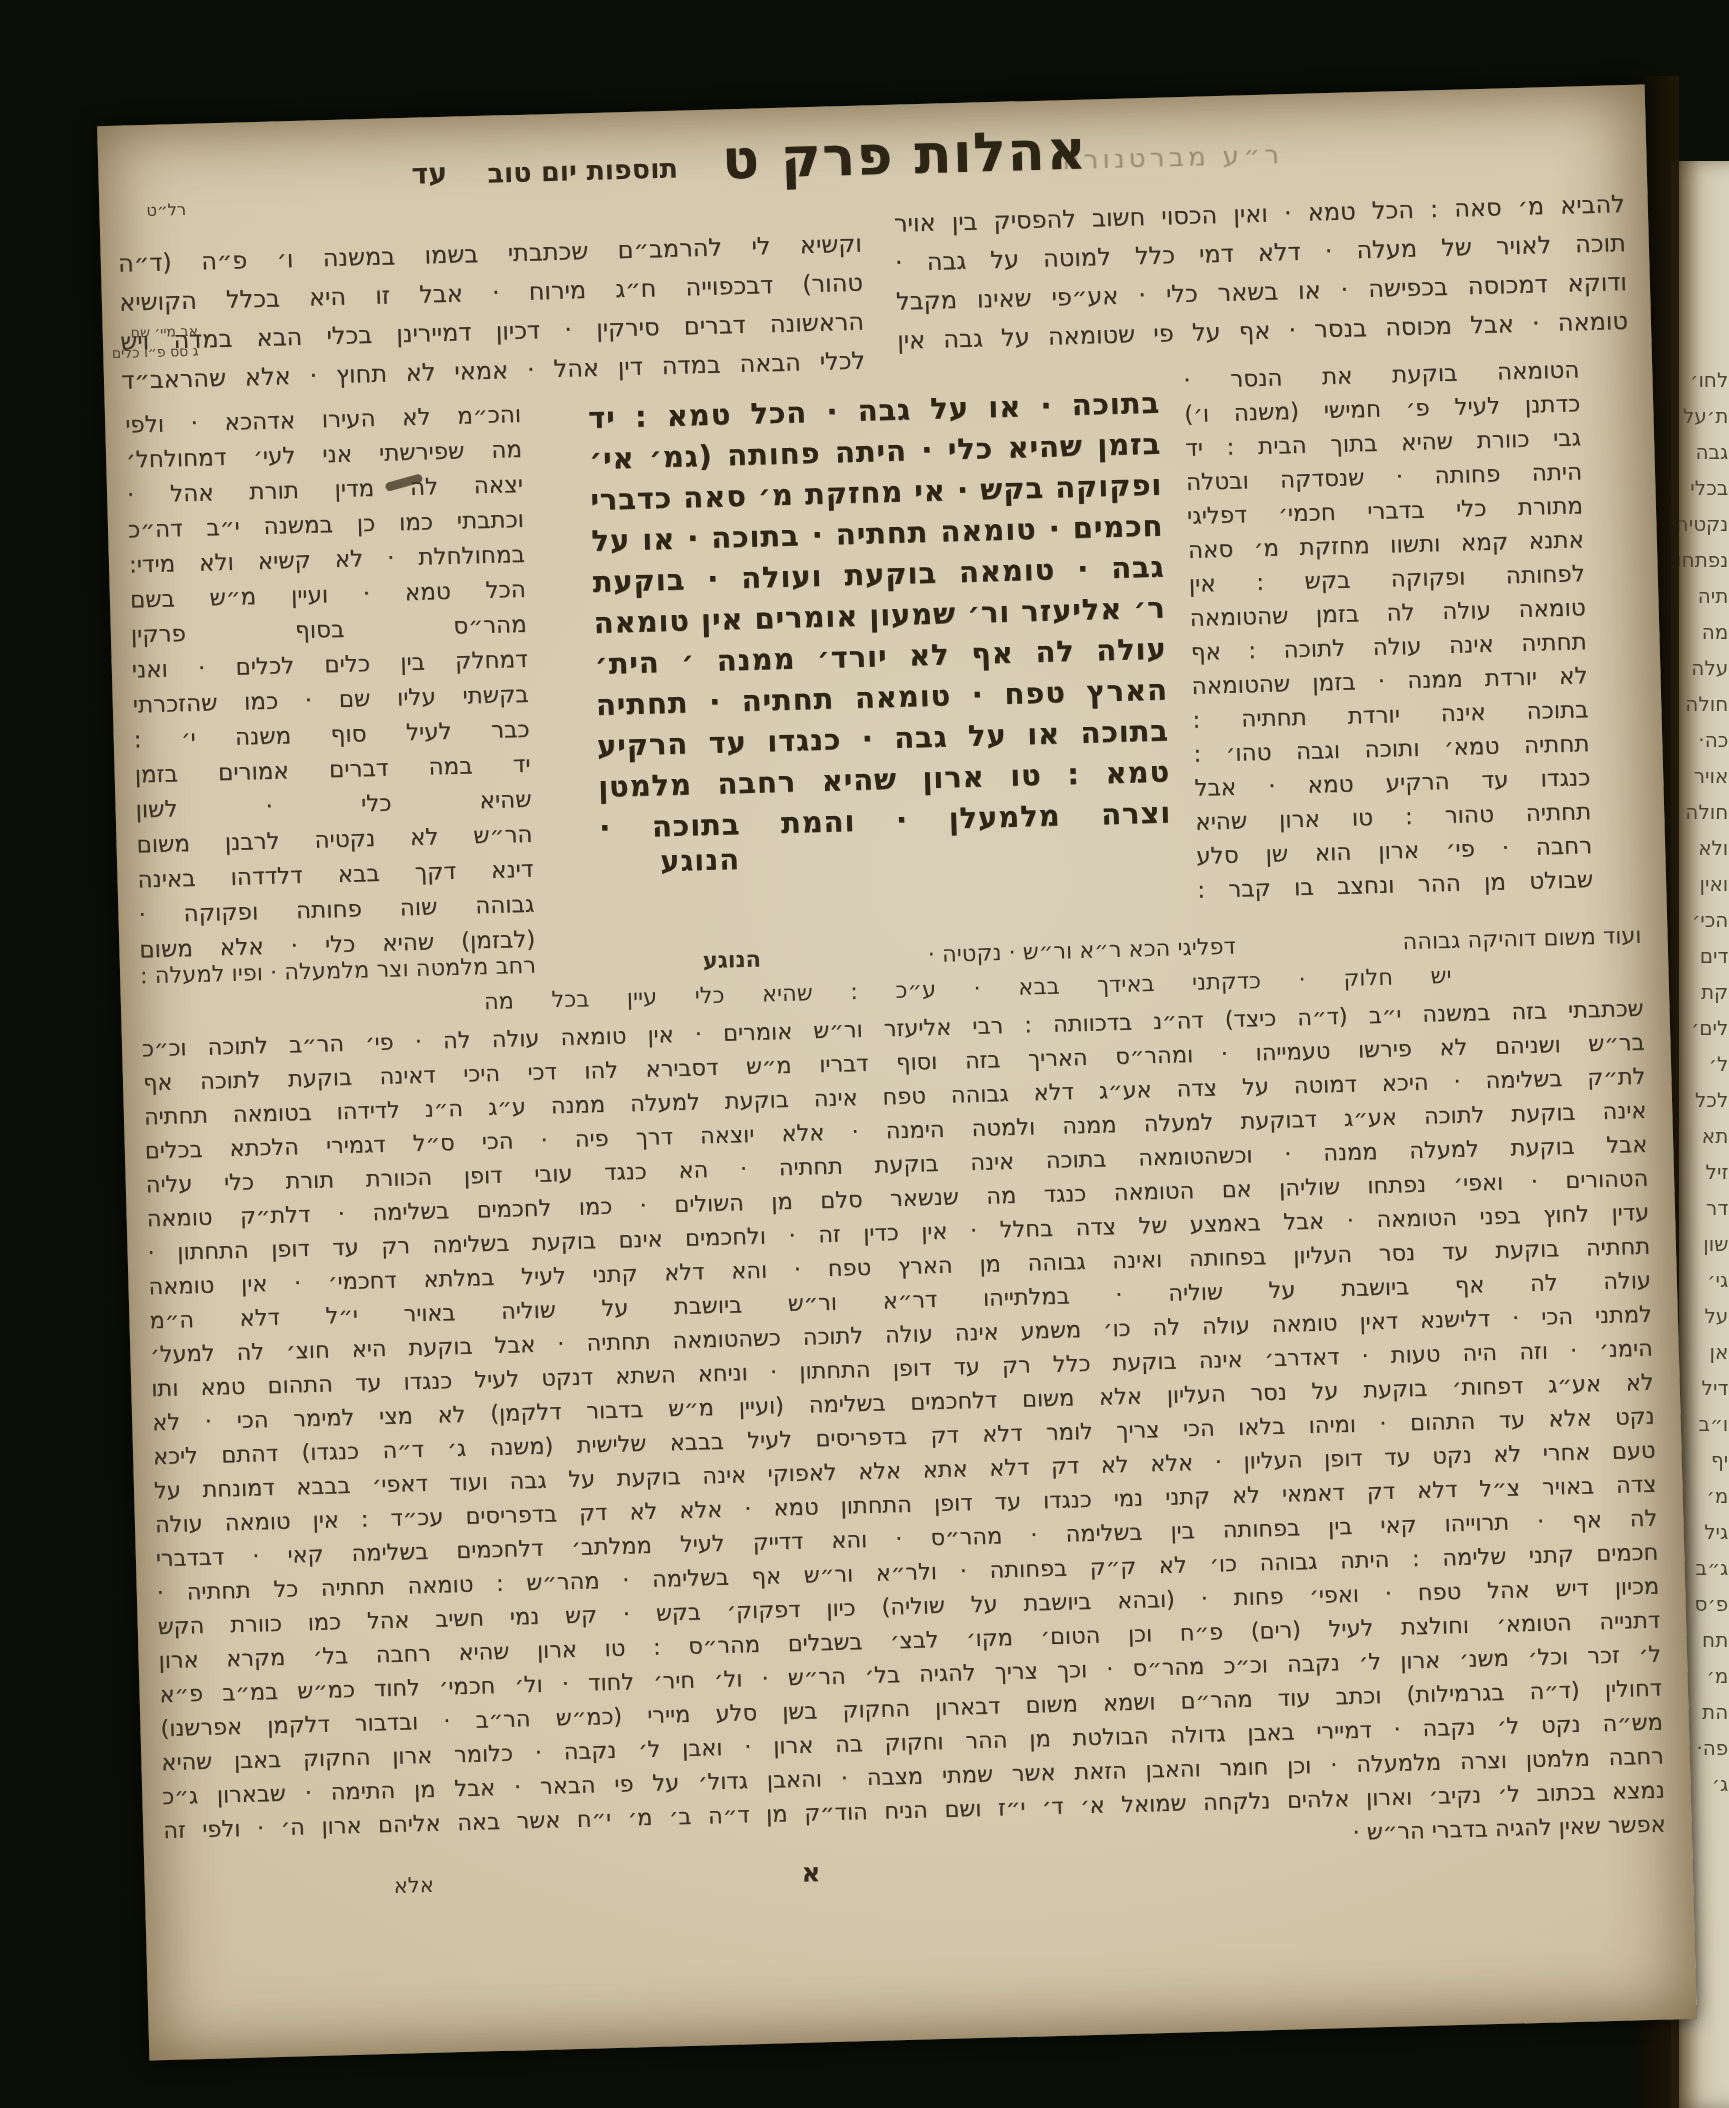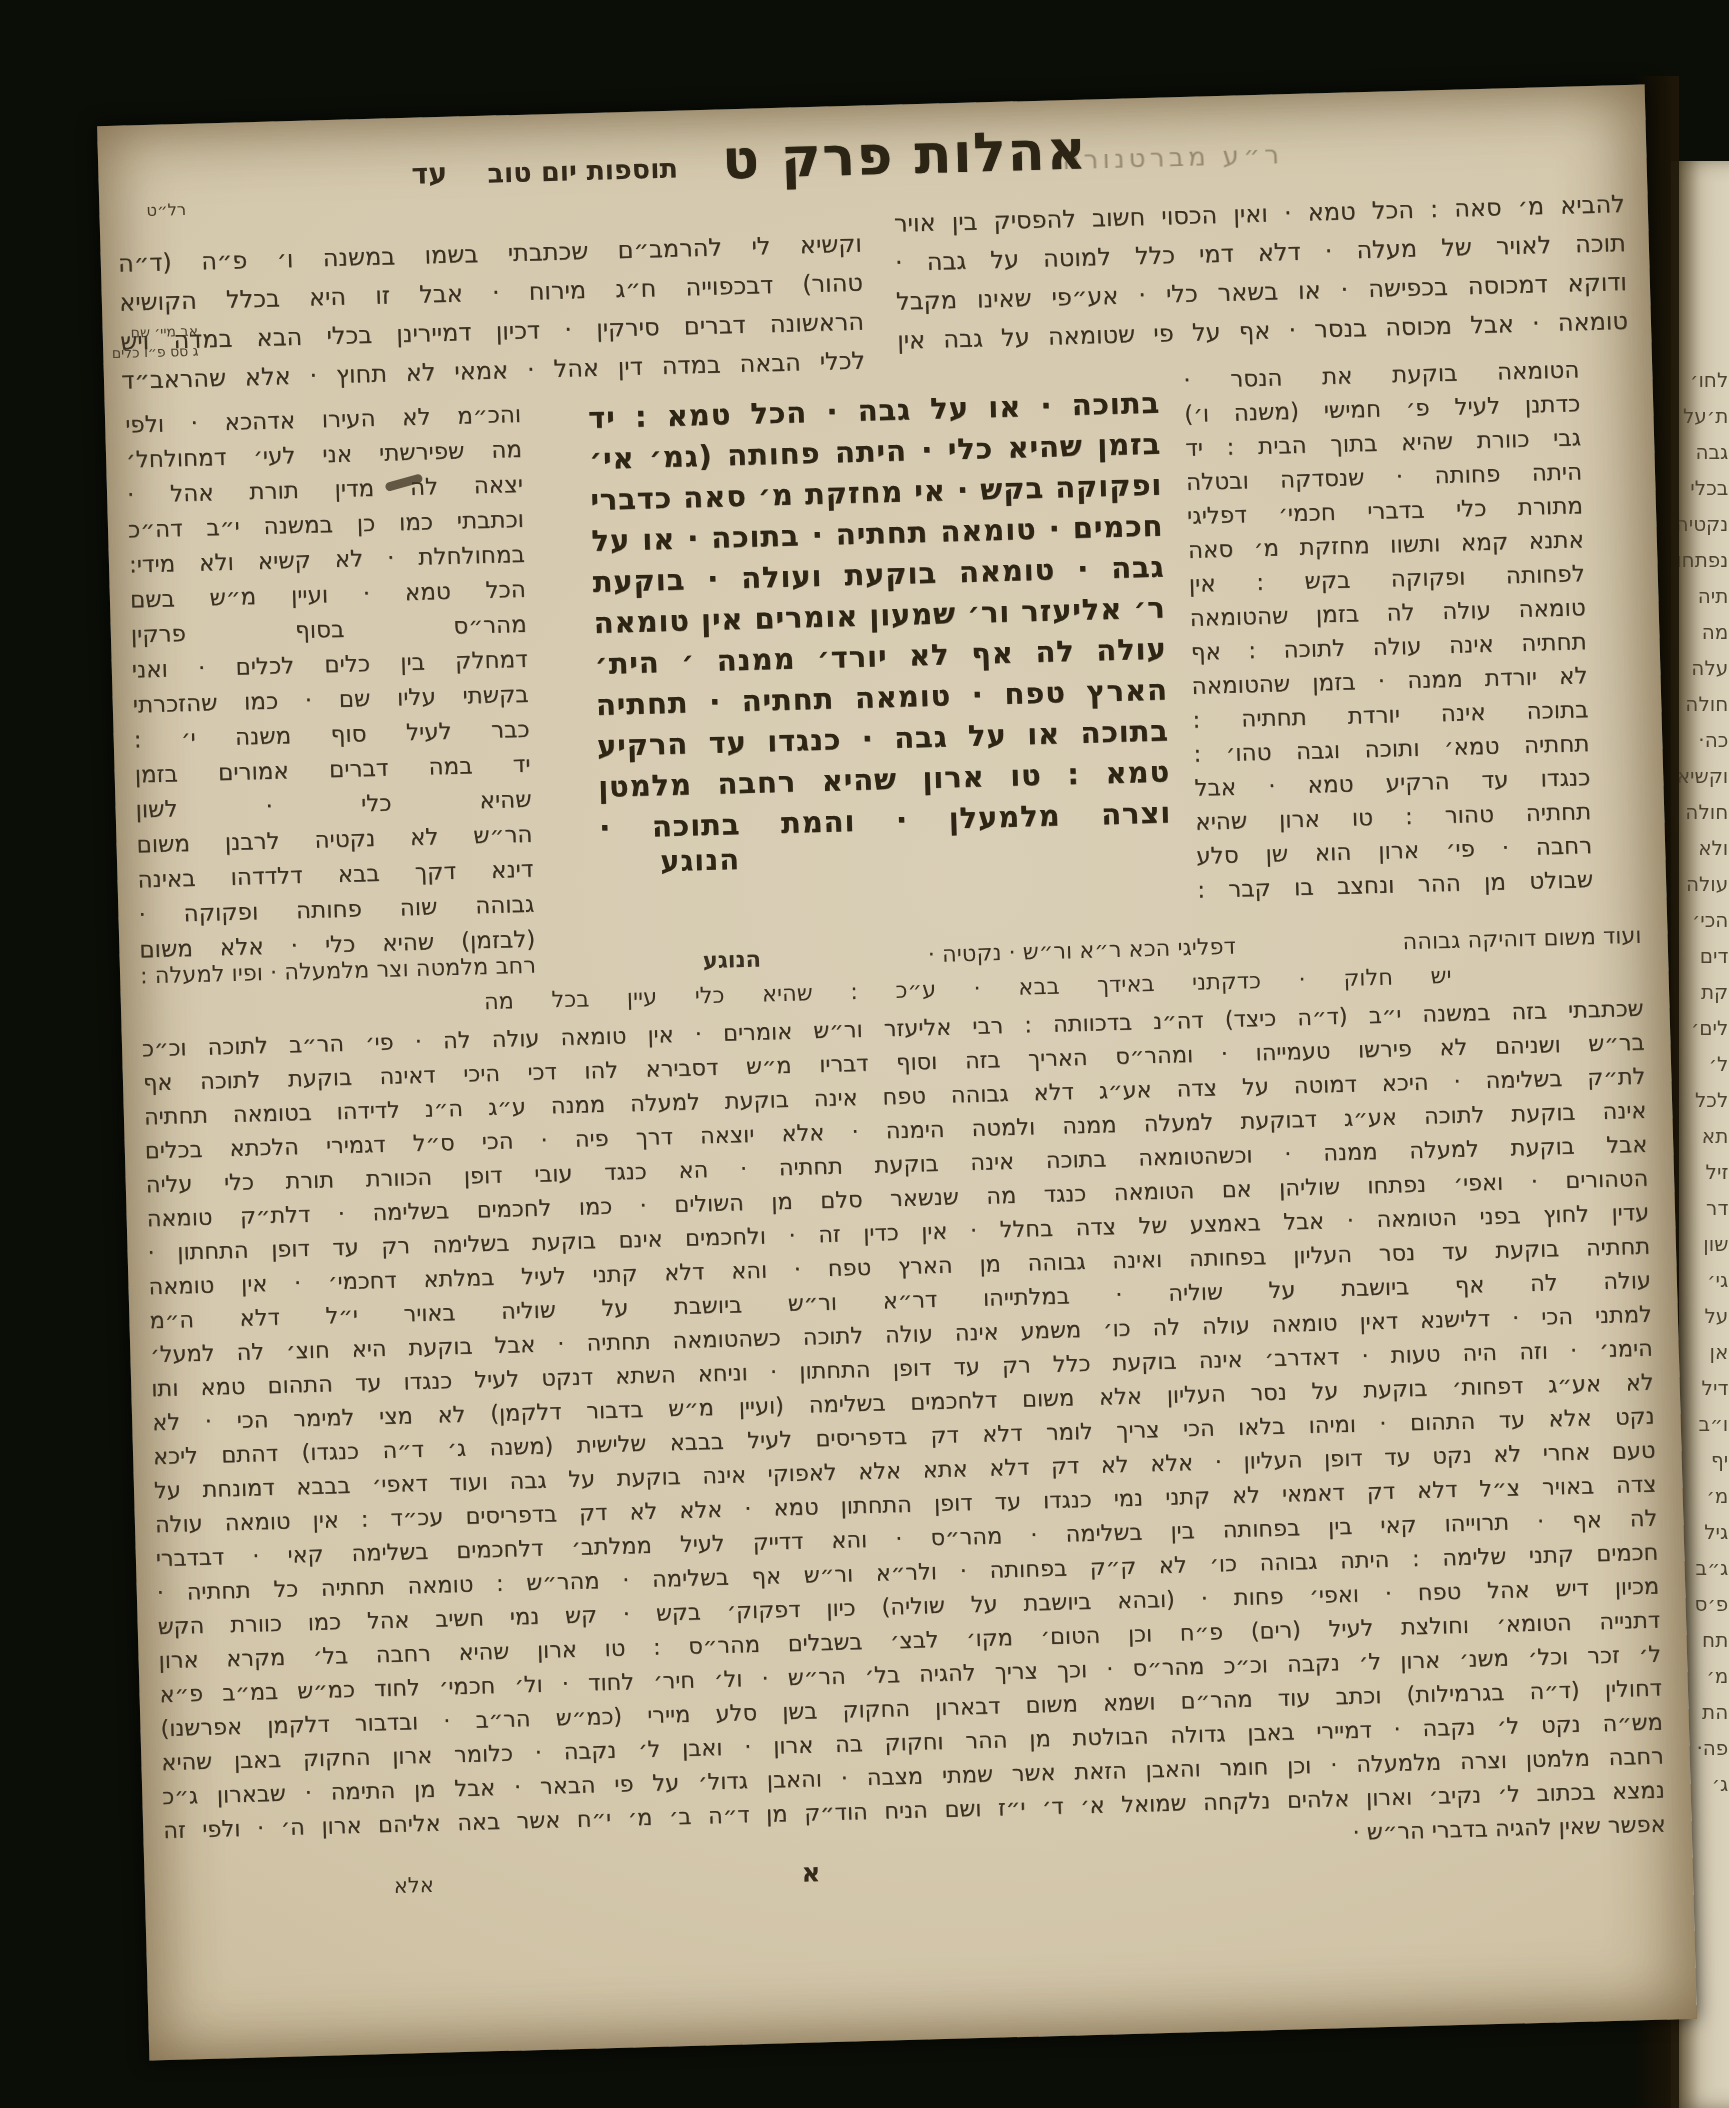--- a/index.html
+++ b/index.html
@@ -83,24 +83,24 @@
       <div class="frag">ת׳על</div>
       <div class="frag">גבה</div>
       <div class="frag">בכלי</div>
       <div class="frag">נקטיה</div>
       <div class="frag">נפתחו</div>
       <div class="frag">תיה</div>
       <div class="frag">מה</div>
       <div class="frag">עלה</div>
       <div class="frag">חולה</div>
       <div class="frag">כה·</div>
-      <div class="frag">וקשיא</div>
+      <div class="frag">אויר</div>
       <div class="frag">חולה</div>
       <div class="frag">ולא</div>
-      <div class="frag">עולה</div>
+      <div class="frag">ואין</div>
       <div class="frag">הכי׳</div>
       <div class="frag">דים</div>
       <div class="frag">קת</div>
       <div class="frag">לים׳</div>
       <div class="frag">ל׳</div>
       <div class="frag">לכל</div>
       <div class="frag">תא</div>
       <div class="frag">זיל</div>
       <div class="frag">דר</div>
       <div class="frag">שון</div>

